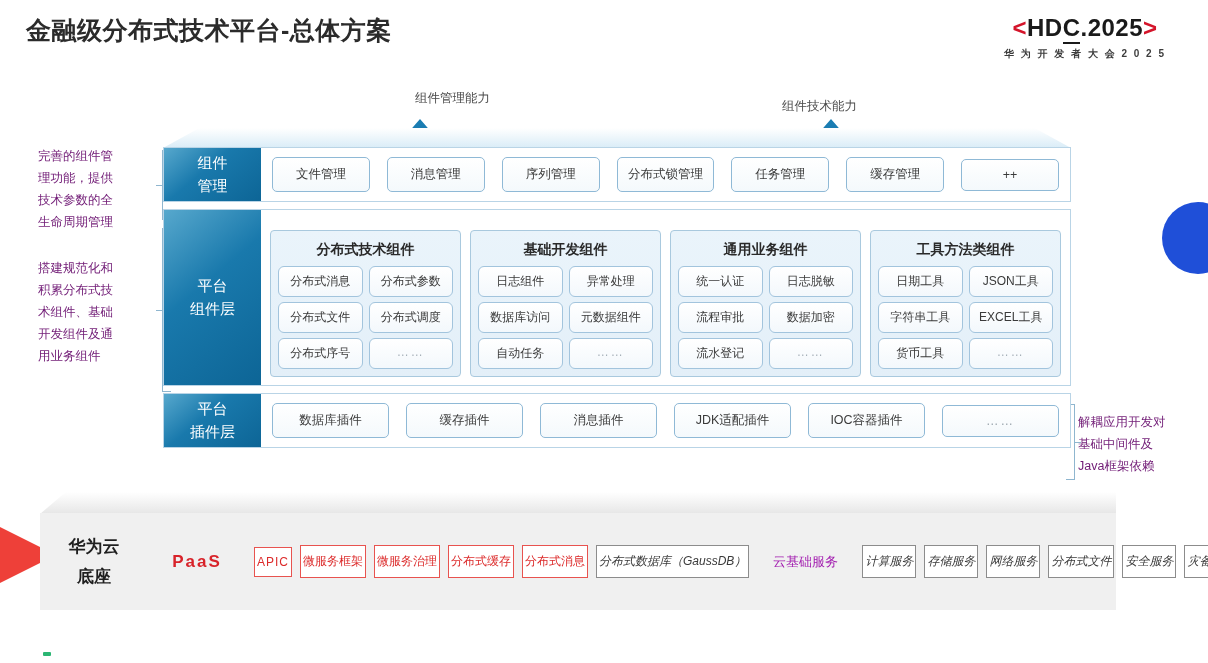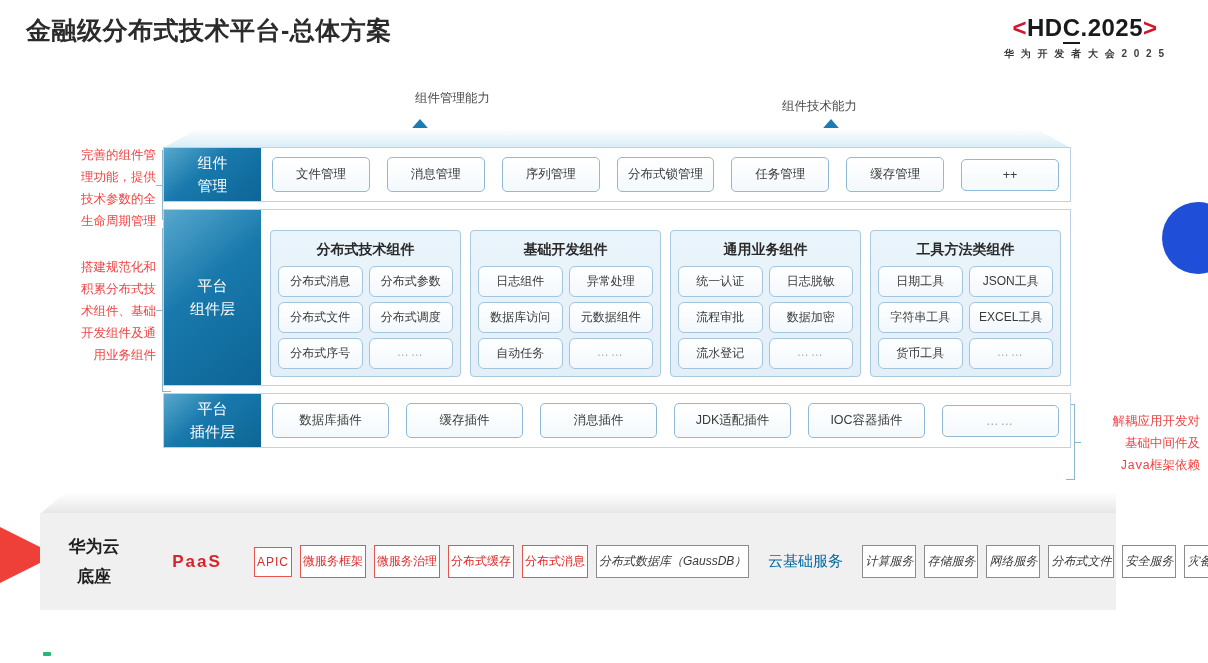--- a/index.html
+++ b/index.html
@@ -128,22 +128,22 @@
     background: linear-gradient(180deg, #ffffff 0%, #f3f8fc 100%);
     text-align: center;
     font-size: 12px; color: #3a3a3a;
     padding: 6px 1px;
     white-space: nowrap;
   }
   .cell.dots { color: #a6b0b8; letter-spacing: 2px; }
 
   
   .side-text {
-    position: absolute; font-size: 12.5px; color: #ef4444;
-    line-height: 1.75; text-align: right; white-space: pre-line; font-family: Liberation Mono, monospace;
+    position: absolute; font-size: 12.5px; color: #701a75;
+    line-height: 1.75; text-align: left; white-space: pre-line;
   }
   .bracket-l {
     position: absolute;
     border: 1.3px solid #8fb6cf;
     border-right: none;
     width: 9px;
   }
   .bracket-l::after {
     content: ""; position: absolute; left: -7px; top: 50%;
     width: 7px; height: 1.3px; background: #8fb6cf;
@@ -174,21 +174,21 @@
     width: 108px; flex: 0 0 108px;
     font-size: 17px; font-weight: bold; color: #1f1f1f;
     text-align: center; line-height: 1.75;
   }
   .base-rows { flex: 1; display: flex; gap: 7px; padding-right: 18px; }
   .base-row { display: flex; align-items: center; gap: 8px; }
   .base-row-label {
     flex: 0 0 98px; text-align: center; white-space: nowrap;
   }
   .lbl-paas { font-size: 17px; font-weight: bold; color: #d8232a; letter-spacing: 2px; }
-  .lbl-iaas { font-size: 15px; color: #0369a1; }
+  .lbl-iaas { font-size: 13px; color: #a21caf; }
   .svc {
     flex: 1; text-align: center; font-size: 12px;
     padding: 7px 2px; white-space: nowrap; background: #ffffff;
   }
   .svc.red { border: 1.4px solid #e8534f; color: #dc2b2b; }
   .svc.gray { border: 1.4px solid #8c8c8c; color: #3a3a3a; font-style: italic; }
   .svc.wide { flex: 1.75; }
   .svc.narrow { flex: 0.72; letter-spacing: 1px; }
 </style>
 </head>

